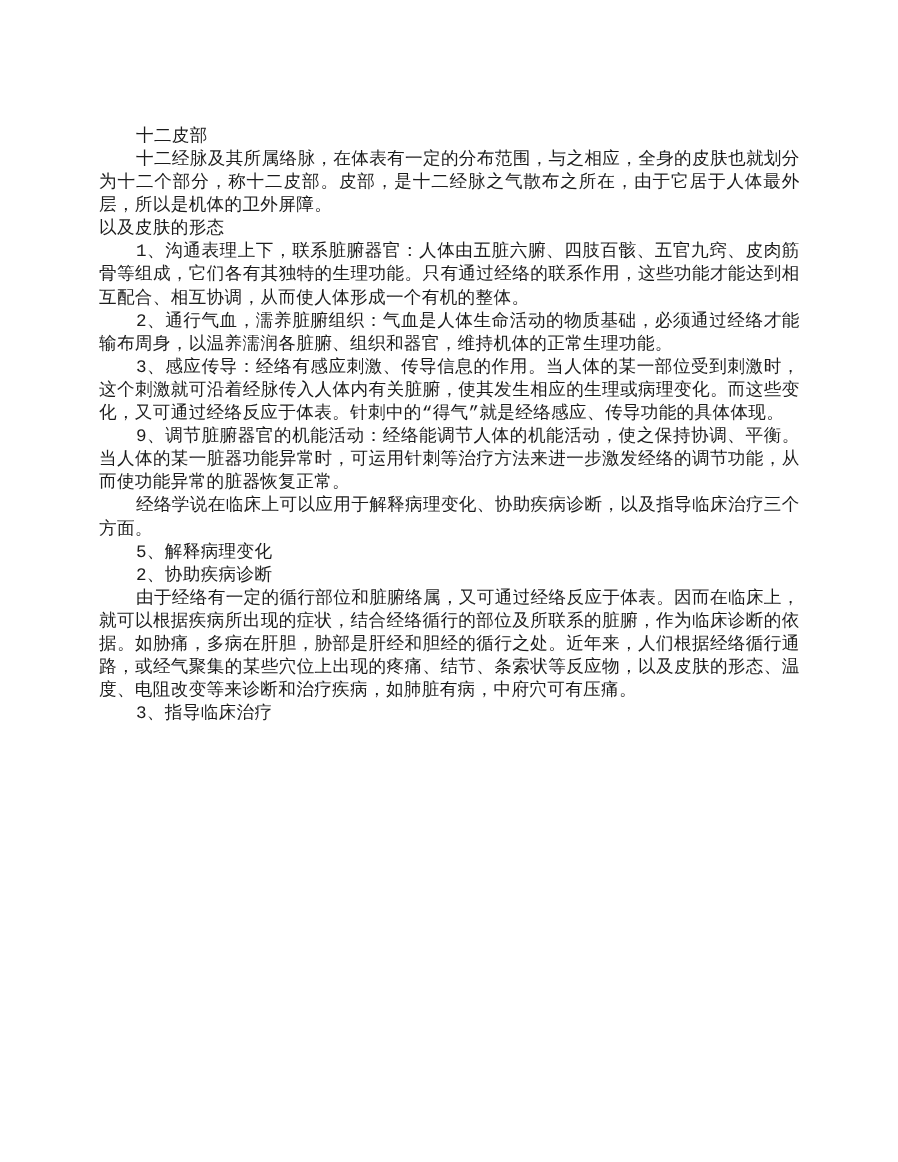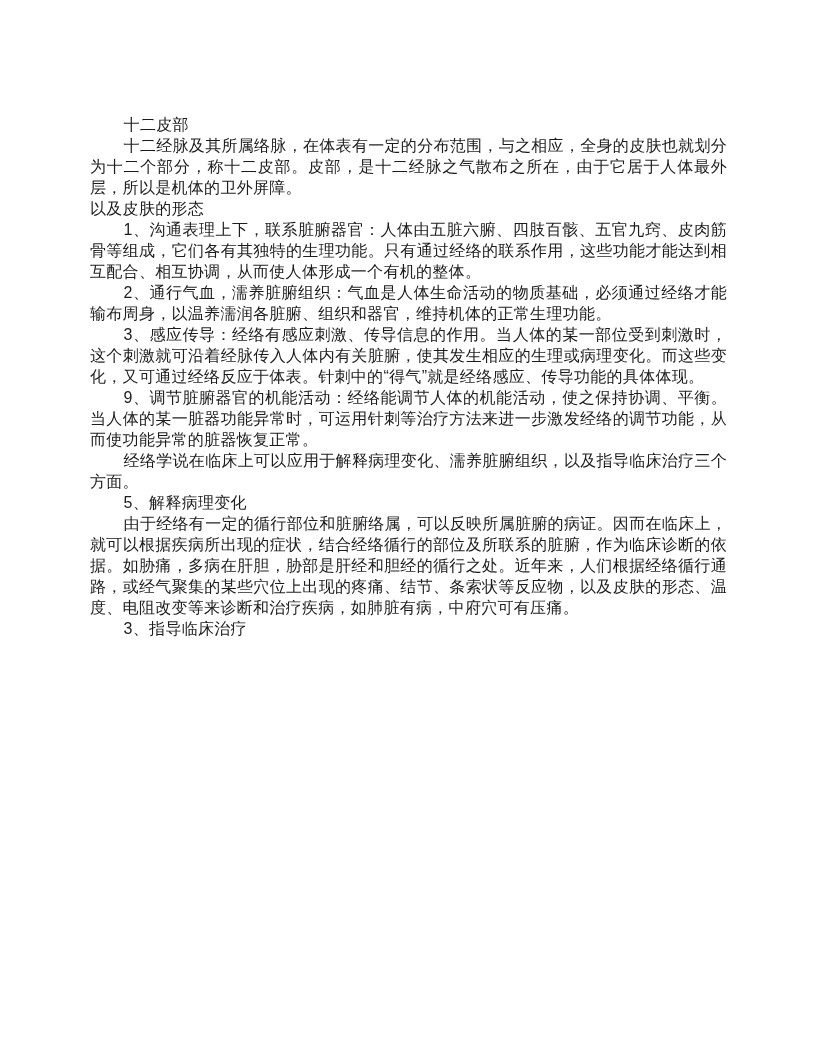--- a/index.html
+++ b/index.html
@@ -7,21 +7,21 @@
     padding: 0;
     background: #ffffff;
   }
   .page {
     position: relative;
     width: 816px;
     height: 1056px;
     margin: 0 auto;
     background: #ffffff;
     overflow: hidden;
-    font-family: Liberation Sans, sans-serif;
+    font-family: Liberation Mono, monospace;
   }
   .content {
     position: absolute;
     top: 114px;
     left: 90px;
     width: 637px;
     color: #1c1c1c;
     font-size: 16px;
     line-height: 21px;
     letter-spacing: 0.3px;
@@ -52,18 +52,19 @@
 
 <div class="page">
   <div class="content">
     <p class="para first">十二皮部</p>
     <p class="para">十二经脉及其所属络脉，在体表有一定的分布范围，与之相应，全身的皮肤也就划分为十二个部分，称十二皮部。皮部，是十二经脉之气散布之所在，由于它居于人体最外层，所以是机体的卫外屏障。</p>
     <p class="heading">以及皮肤的形态</p>
     <p class="para">1、沟通表理上下，联系脏腑器官：人体由五脏六腑、四肢百骸、五官九窍、皮肉筋骨等组成，它们各有其独特的生理功能。只有通过经络的联系作用，这些功能才能达到相互配合、相互协调，从而使人体形成一个有机的整体。</p>
     <p class="para">2、通行气血，濡养脏腑组织：气血是人体生命活动的物质基础，必须通过经络才能输布周身，以温养濡润各脏腑、组织和器官，维持机体的正常生理功能。</p>
     <p class="para">3、感应传导：经络有感应刺激、传导信息的作用。当人体的某一部位受到刺激时，这个刺激就可沿着经脉传入人体内有关脏腑，使其发生相应的生理或病理变化。而这些变化，又可通过经络反应于体表。针刺中的“得气”就是经络感应、传导功能的具体体现。</p>
     <p class="para">9、调节脏腑器官的机能活动：经络能调节人体的机能活动，使之保持协调、平衡。当人体的某一脏器功能异常时，可运用针刺等治疗方法来进一步激发经络的调节功能，从而使功能异常的脏器恢复正常。</p>
-    <p class="para after-heading">经络学说在临床上可以应用于解释病理变化、濡养脏腑组织，以及指导临床治疗三个方面。</p>
+    <p class="para after-heading">经络学说在临床上可以应用于解释病理变化、协助疾病诊断，以及指导临床治疗三个方面。</p>
     <p class="para">5、解释病理变化</p>
-    <p class="para">由于经络有一定的循行部位和脏腑络属，可以反映所属脏腑的病证。因而在临床上，就可以根据疾病所出现的症状，结合经络循行的部位及所联系的脏腑，作为临床诊断的依据。如胁痛，多病在肝胆，胁部是肝经和胆经的循行之处。近年来，人们根据经络循行通路，或经气聚集的某些穴位上出现的疼痛、结节、条索状等反应物，以及皮肤的形态、温度、电阻改变等来诊断和治疗疾病，如肺脏有病，中府穴可有压痛。</p>
+    <p class="para">2、协助疾病诊断</p>
+    <p class="para">由于经络有一定的循行部位和脏腑络属，又可通过经络反应于体表。因而在临床上，就可以根据疾病所出现的症状，结合经络循行的部位及所联系的脏腑，作为临床诊断的依据。如胁痛，多病在肝胆，胁部是肝经和胆经的循行之处。近年来，人们根据经络循行通路，或经气聚集的某些穴位上出现的疼痛、结节、条索状等反应物，以及皮肤的形态、温度、电阻改变等来诊断和治疗疾病，如肺脏有病，中府穴可有压痛。</p>
     <p class="para">3、指导临床治疗</p>
   </div>
 </div>
 
 </body></html>

